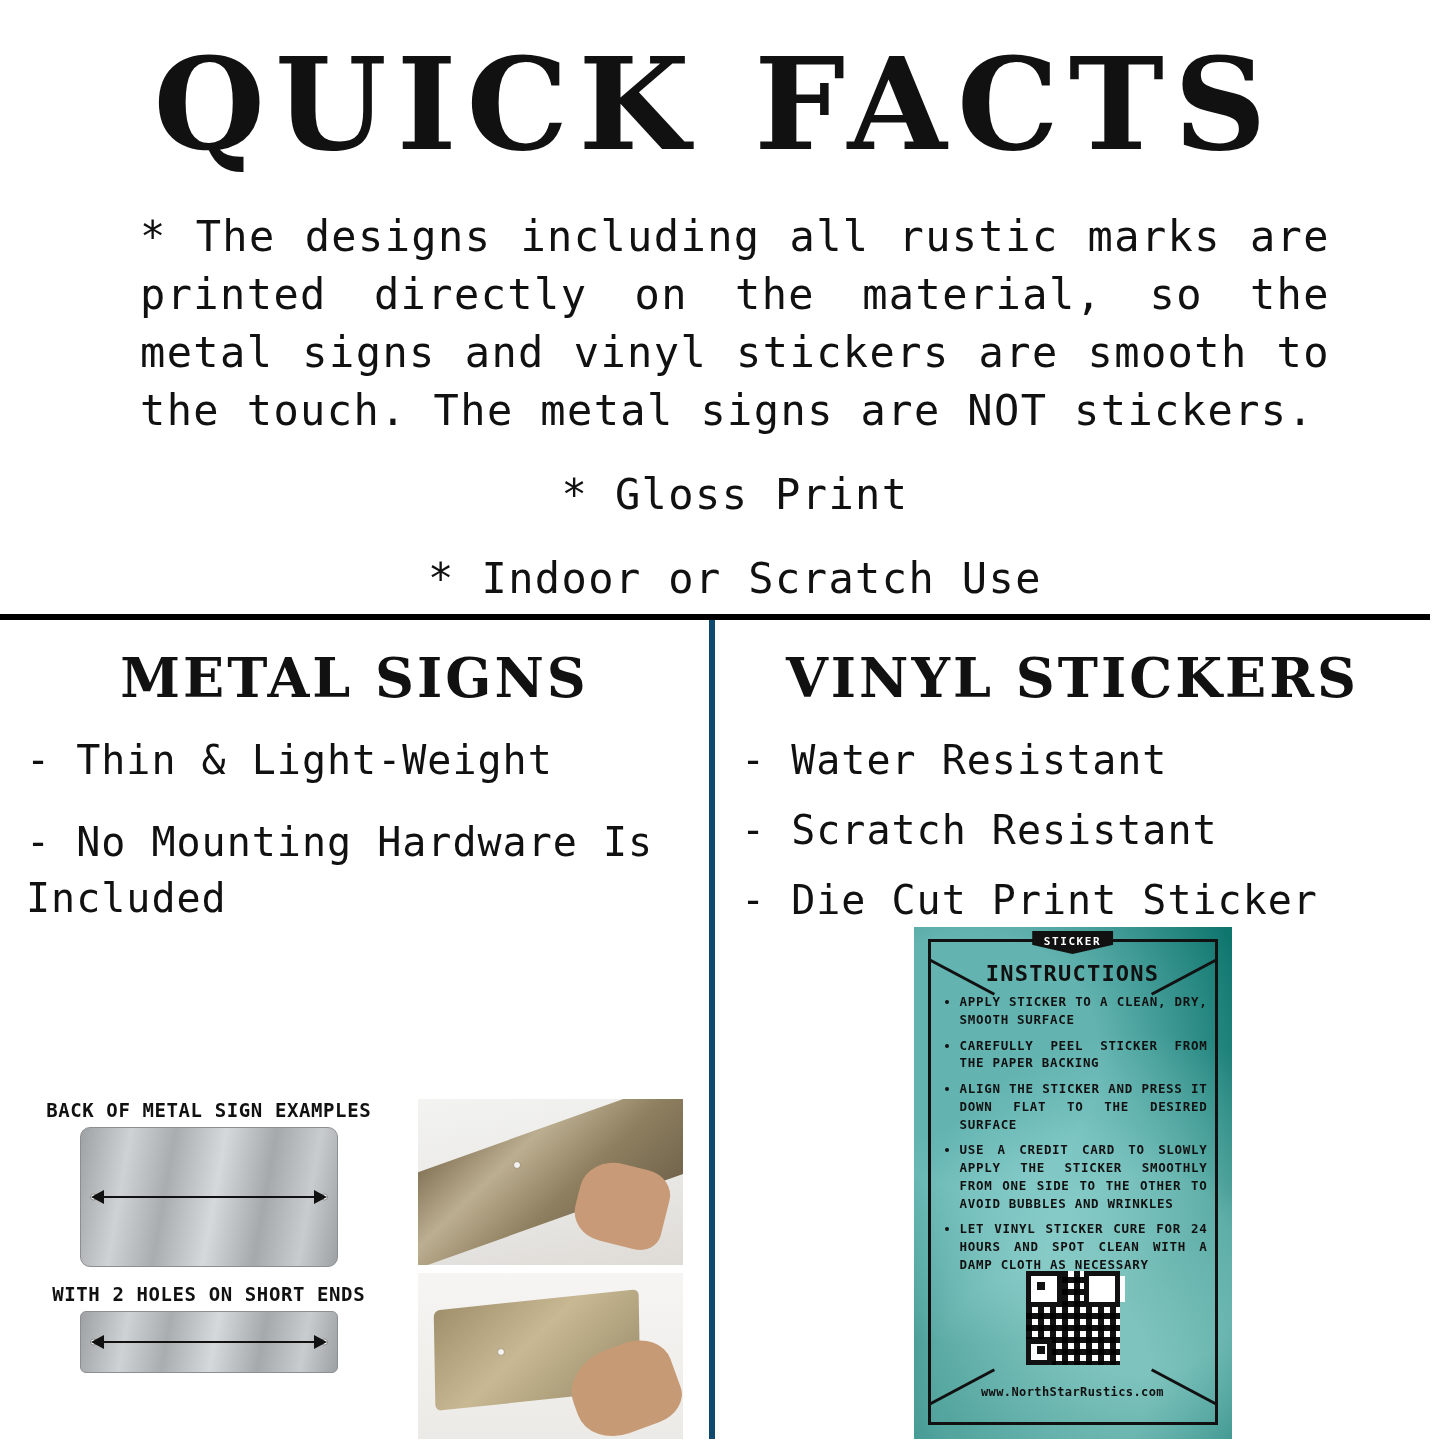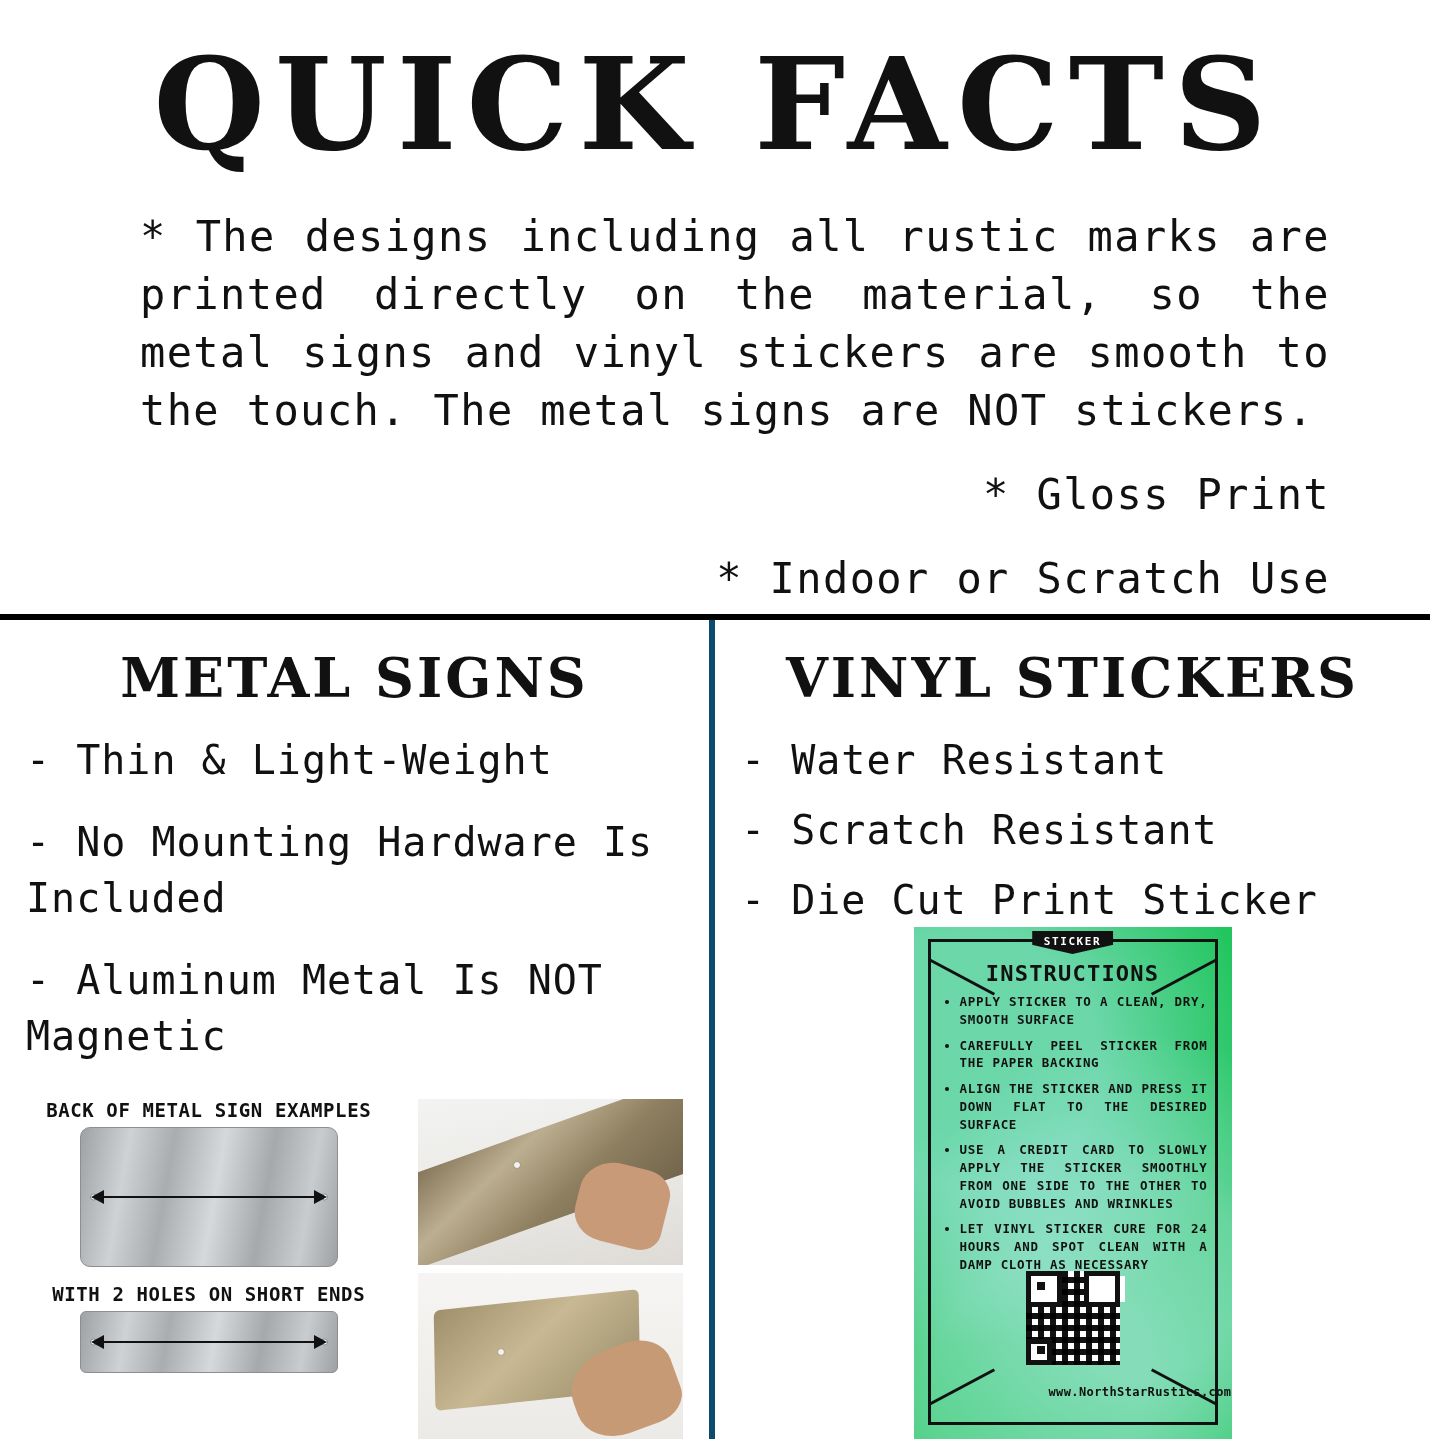--- a/index.html
+++ b/index.html
@@ -37,21 +37,21 @@
     padding-left: 100px;
     padding-right: 60px;
   }
   .fact {
     font-size: 42px;
     line-height: 1.38;
     letter-spacing: 1.4px;
     margin-bottom: 26px;
     text-align: justify;
   }
-  .fact.short { text-align: right; margin-top: 12px; }
+  .fact.short { text-align: center; margin-top: 12px; }
 
   
   .cols {
     display: flex;
     height: 819px;
   }
   .col {
     width: 50%;
     position: relative;
     padding: 26px 26px 0 26px;
@@ -149,21 +149,21 @@
     position: absolute; width: 6px; height: 6px; border-radius: 50%;
     background: #f4f2ee; box-shadow: 0 0 1px #555;
   }
 
   
   .sticker-card {
     position: absolute;
     left: 50%; transform: translateX(-50%);
     bottom: 0;
     width: 318px; height: 512px;
-    background: #22c55e;
+    background: #0f766e;
   }
   .sticker-bg {
     position: absolute; inset: 0;
     background:
       radial-gradient(circle at 18% 26%, rgba(168,230,231,.55) 0 28%, rgba(168,230,231,0) 62%),
       radial-gradient(circle at 72% 68%, rgba(176,231,226,.45) 0 24%, rgba(176,231,226,0) 58%),
       radial-gradient(circle at 40% 88%, rgba(190,236,233,.4) 0 22%, rgba(190,236,233,0) 55%);
   }
   .sticker-frame {
     position: absolute; inset: 12px 14px 14px 14px;
@@ -219,21 +219,21 @@
   }
   .qr:before { top:0; left:0; box-shadow: 68px 0 0 -5px #fff, 68px 0 0 0 transparent; }
   .qr:after { top:0; right:0; border:5px solid #111; }
   .qr-bl {
     position:absolute; bottom:0; left:0; width:26px; height:26px;
     border:5px solid #111; background:#fff;
   }
   .qr-core { position:absolute; width:8px; height:8px; background:#111; }
   .sticker-url {
     position: absolute; bottom: 40px; left: 0; right: 0;
-    text-align: right;
+    text-align: center;
     font-size: 12px; font-weight: 700; letter-spacing: 0.4px;
     z-index: 2;
   }
 </style>
 </head>
 <body>
 
 <div class="page">
 
   <div class="header">
@@ -244,21 +244,20 @@
       <div class="fact short">* Indoor or Scratch Use</div>
     </div>
   </div>
 
   <div class="cols">
 
     <div class="col left">
       <div class="col-title">METAL SIGNS</div>
       <div class="bullet">- Thin &amp; Light-Weight</div>
       <div class="bullet">- No Mounting Hardware Is Included</div>
-      <div class="bullet">- Aluminum Metal Is NOT Magnetic</div>
 
       <div class="metal-media">
         <div class="metal-left">
           <div class="cap">BACK OF METAL SIGN EXAMPLES</div>
           <div class="plate big">
             <span class="hole l"></span>
             <span class="hole r"></span>
             <span class="arrow"></span>
           </div>
           <div class="cap" style="margin-top:16px">WITH 2 HOLES ON SHORT ENDS</div>

